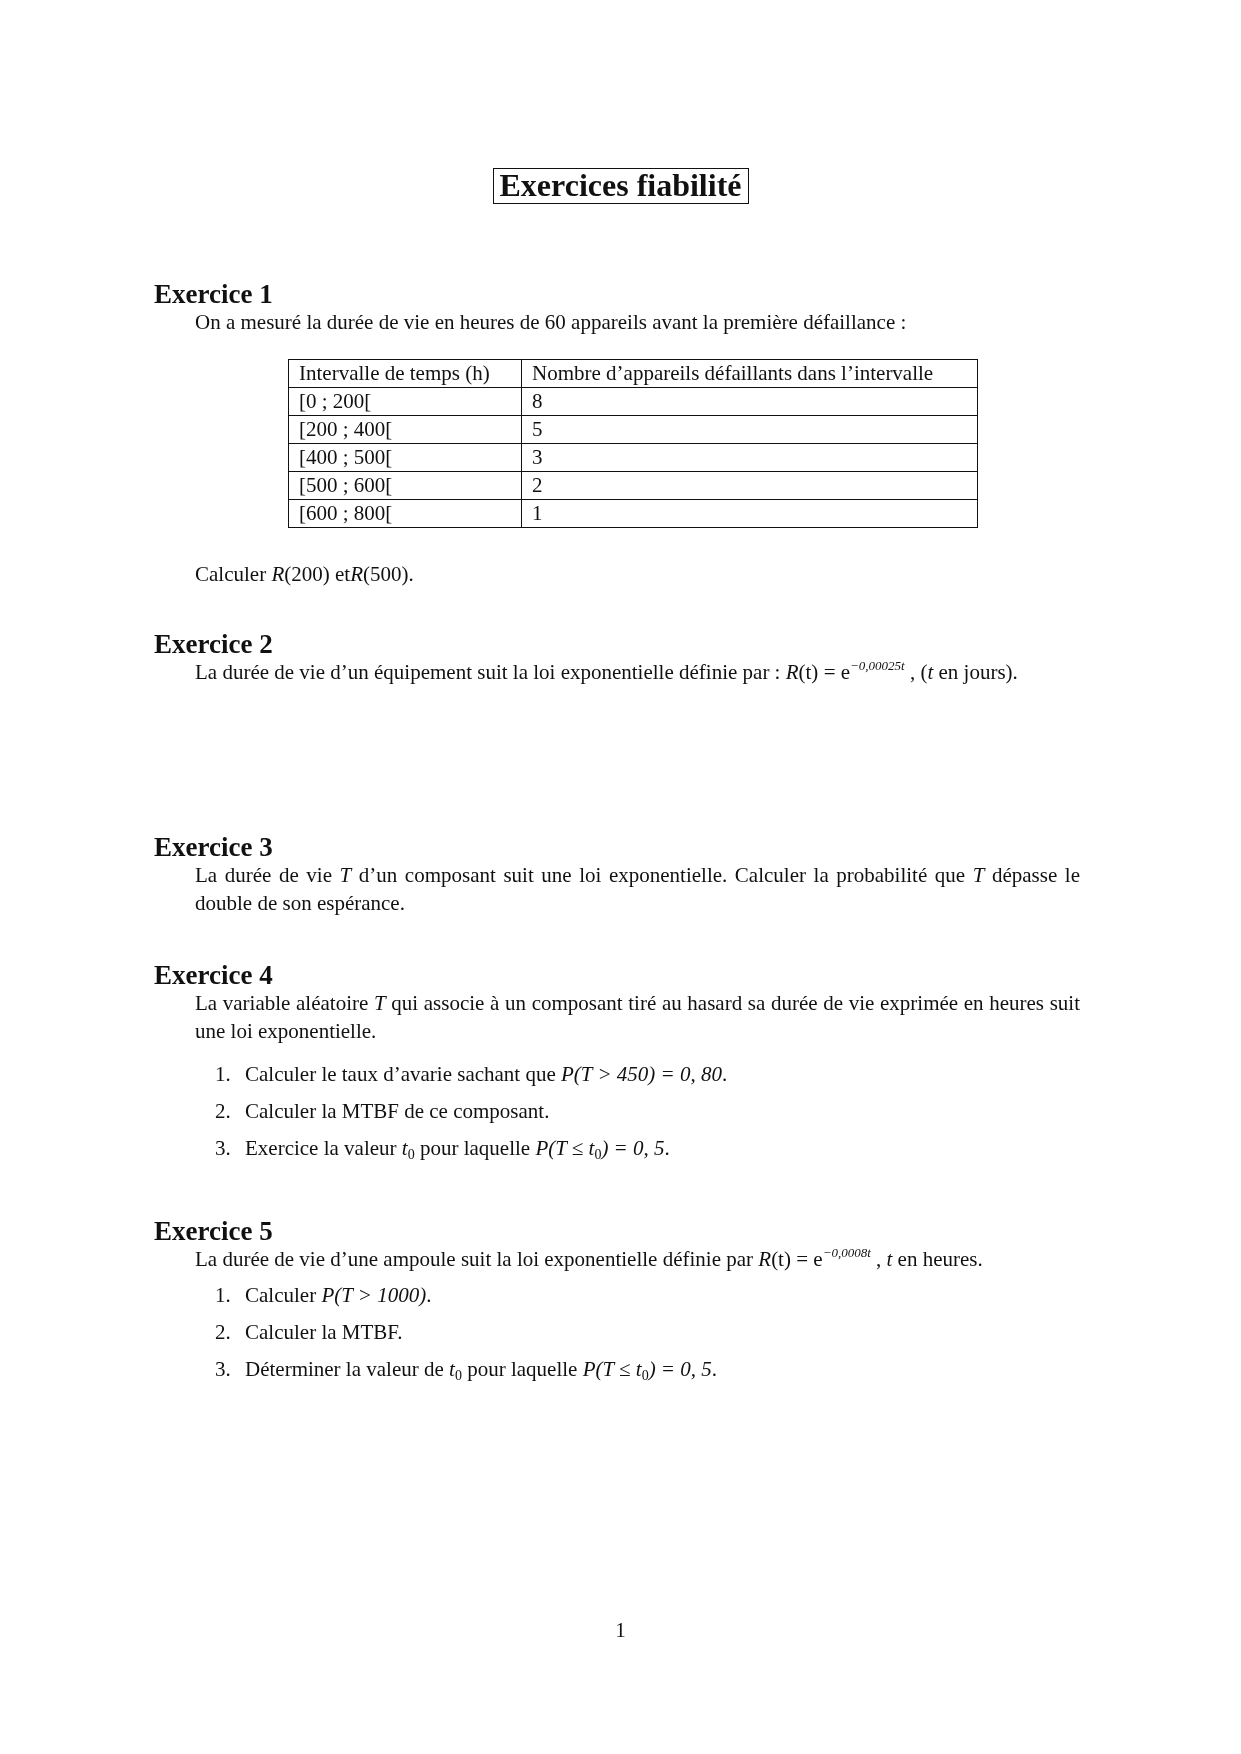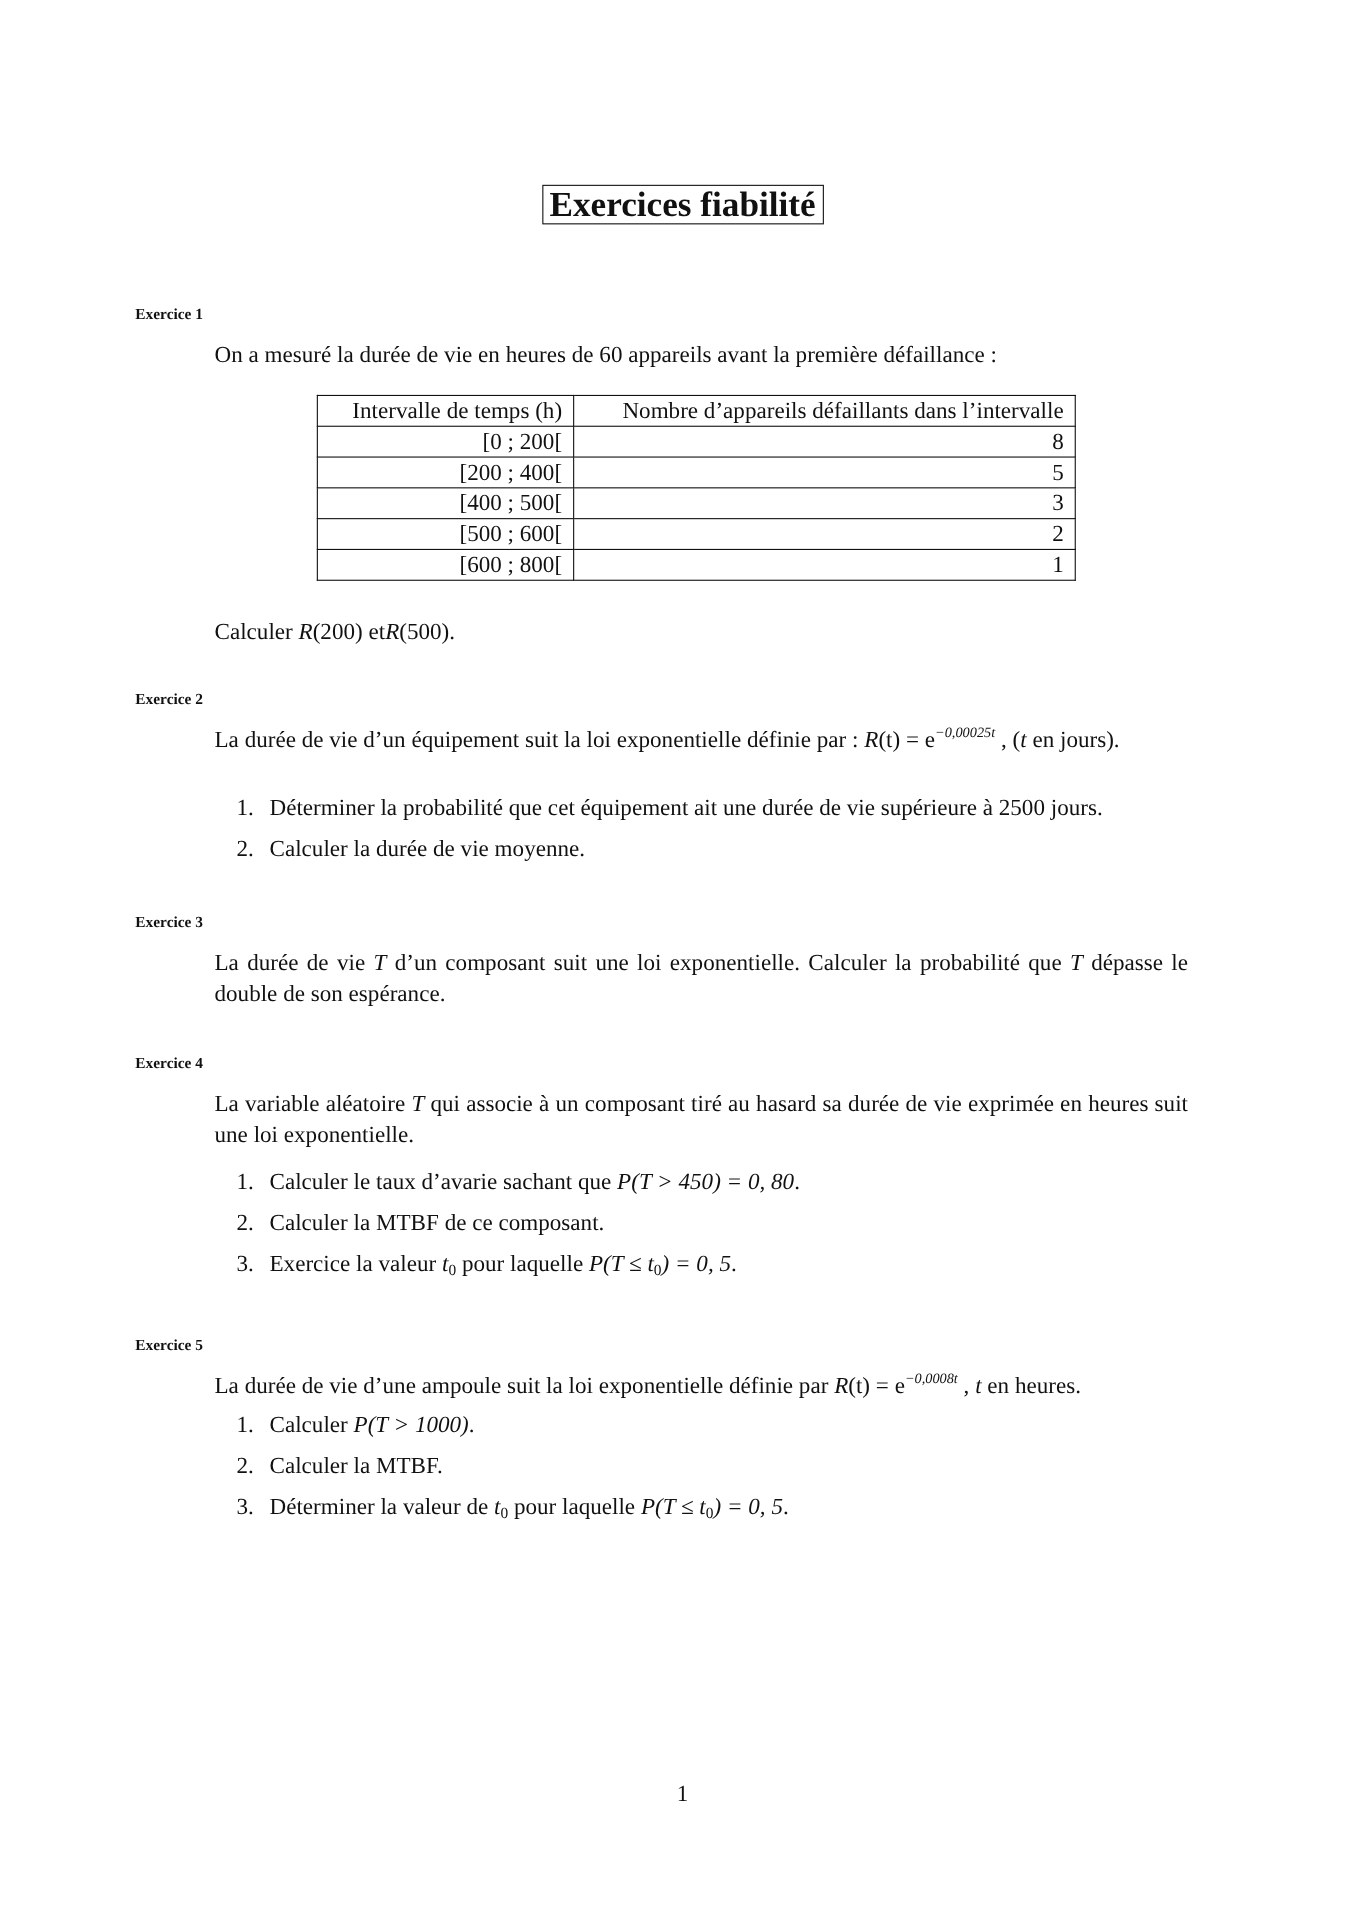--- a/index.html
+++ b/index.html
@@ -8,35 +8,35 @@
       font-family: "Liberation Serif", "DejaVu Serif", serif;
       color: #111111;
       font-size: 21px;
     }
     .page { position: absolute; left: 0; top: 0; width: 1241px; height: 1754px; }
     .title-wrap { position: absolute; top: 168px; left: 0; width: 1241px; text-align: center; }
     .title {
       display: inline-block; border: 1.5px solid #111; padding: 1px 6px 3px 6px;
       font-weight: bold; font-size: 32px; line-height: 30px;
     }
-    .ex-head { position: absolute; left: 123px; font-weight: bold; font-size: 14px; }
+    .ex-head { position: absolute; left: 154px; font-weight: bold; font-size: 27px; }
     .para { position: absolute; left: 195px; width: 885px; line-height: 28px; text-align: justify; }
     .math { font-style: italic; font-family: "Liberation Serif", "DejaVu Serif", serif; }
     sup { font-size: 13px; vertical-align: 9px; line-height: 0; }
     sub { font-size: 14px; vertical-align: -4px; line-height: 0; font-style: normal; }
     .list { position: absolute; left: 215px; width: 880px; margin: 0; padding: 0; list-style: none; }
     .list li { height: 37px; line-height: 28px; }
     .list .num { display: inline-block; width 28px; min-width: 30px; }
     table.data {
       position: absolute; left: 288px; top: 359px;
       border-collapse: collapse; font-size: 21px;
     }
     table.data th, table.data td {
       border: 1.3px solid #111; padding: 0 10px; height: 27px; line-height: 27px;
-      font-weight: normal; text-align: right;
+      font-weight: normal; text-align: left;
     }
     table.data th:first-child, table.data td:first-child { width: 212px; }
     table.data th:last-child, table.data td:last-child { width: 435px; }
     .pagenum { position: absolute; top: 1618px; left: 0; width: 1241px; text-align: center; }
   </style>
 </head>
 <body>
 
 <div class="page">
 
@@ -79,24 +79,20 @@
   </table>
 
   <div class="para" style="top:560px;">
     <span>Calculer </span><span class="math">R</span><span>(200)</span><span> et</span><span class="math">R</span><span>(500)</span><span>.</span>
   </div>
 
   <div class="ex-head" style="top:629px;">Exercice 2</div>
   <div class="para" style="top:658px;">
     <span>La durée de vie d’un équipement suit la loi exponentielle définie par : </span><span class="math">R</span><span>(t)</span><span> = e</span><sup class="math">−0,00025t</sup><span> , (</span><span class="math">t</span><span> en jours).</span>
   </div>
-  <ul class="list" style="top:720px;">
-    <li><span class="num">1.</span><span>Déterminer la probabilité que cet équipement ait une durée de vie supérieure à 2500 jours.</span></li>
-    <li><span class="num">2.</span><span>Calculer la durée de vie moyenne.</span></li>
-  </ul>
 
   <div class="ex-head" style="top:832px;">Exercice 3</div>
   <div class="para" style="top:861px;">
     <span>La durée de vie </span><span class="math">T</span><span> d’un composant suit une loi exponentielle. Calculer la probabilité que </span><span class="math">T</span><span> dépasse le double de son espérance.</span>
   </div>
 
   <div class="ex-head" style="top:960px;">Exercice 4</div>
   <div class="para" style="top:989px;">
     <span>La variable aléatoire </span><span class="math">T</span><span> qui associe à un composant tiré au hasard sa durée de vie exprimée en heures suit une loi exponentielle.</span>
   </div>

